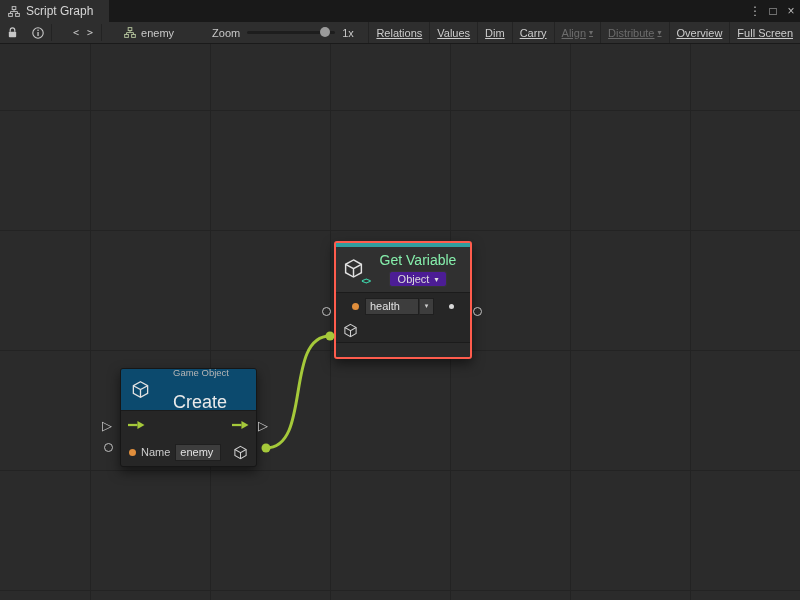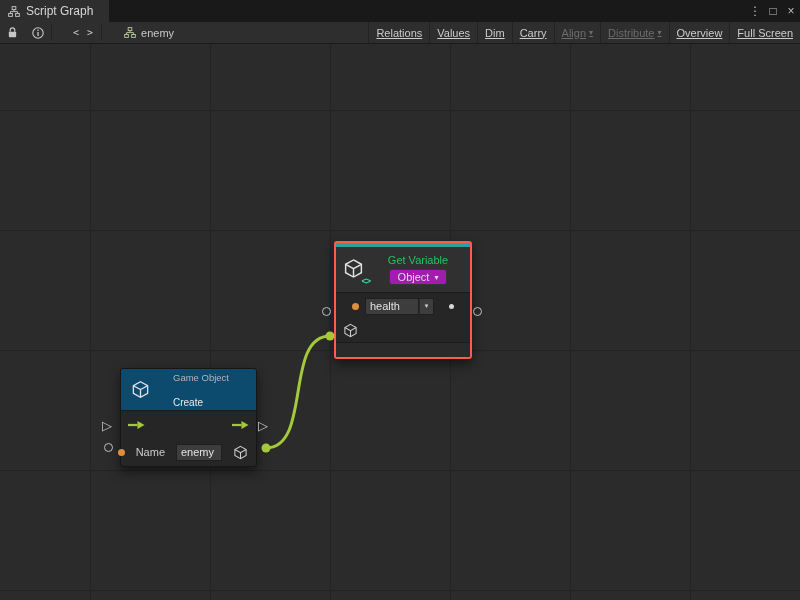--- a/index.html
+++ b/index.html
@@ -43,39 +43,39 @@
   .node { position:absolute; z-index:2; background:#262626; border-radius:3px; box-shadow:0 5px 12px rgba(0,0,0,.5); }
 
   
   #node-getvar { left:334px; top:197px; width:138px; border:2px solid var(--selection-red,#ff5c4d); }
   .accent { height:4px; background:var(--accent-teal,#2f9e9e); }
   .gv-header { height:46px; background:#303030; border-bottom:1px solid #1b1b1b; display:flex; align-items:center; gap:4px; padding:2px 6px; }
   .gv-icon { position:relative; width:26px; height:26px; color:#e2e2e2; }
   .gv-icon svg { position:absolute; left:1px; top:1px; }
   .lt-gt { position:absolute; right:-2px; bottom:-3px; color:var(--icon-teal,#3fd6ac); font-size:9px; font-weight:bold; letter-spacing:-1px; }
   .gv-col { flex:1; display:flex; flex-direction:column; align-items:center; gap:3px; }
-  .gv-title { font-size:11px; color:#22c55e; }
-  .chip { display:inline-flex; align-items:center; gap:5px; background:#a21caf; border:1px solid #353535; border-radius:3px; padding:1px 8px; font-size:11px; color:#dddddd; }
+  .gv-title { font-size:14px; color:#86efac; }
+  .chip { display:inline-flex; align-items:center; gap:5px; background:#4c1d95; border:1px solid #353535; border-radius:3px; padding:1px 8px; font-size:11px; color:#dddddd; }
   .gv-row1 { height:26px; display:flex; align-items:center; gap:6px; padding:0 16px; }
   .gv-row2 { height:23px; display:flex; align-items:center; padding:0 7px; color:#c9c9c9; }
   .gv-footer { height:15px; border-top:1px solid #1b1b1b; background:#2a2a2a; border-radius:0 0 2px 2px; }
   .pdot { width:7px; height:7px; border-radius:50%; background:var(--port-orange,#e08e3c); flex:0 0 7px; }
   .outdot { margin-left:auto; width:5px; height:5px; border-radius:50%; background:#d8d8d8; }
   .field-group { display:flex; height:17px; }
   .field { background:#3d3d3d; border:1px solid #1f1f1f; color:#e2e2e2; font-size:11px; padding:0 4px; height:17px; font-family:"Liberation Sans", sans-serif; }
   .fdd { width:15px; background:#3d3d3d; border:1px solid #1f1f1f; border-left:1px solid #2c2c2c; display:flex; align-items:center; justify-content:center; font-size:7px; color:#cfcfcf; }
 
   
   #node-create { left:120px; top:324px; width:137px; border:1px solid #161616; }
   .cr-header { height:42px; background:#0c4a6e; border-bottom:1px solid #1b1b1b; display:flex; align-items:center; gap:23px; padding:0 10px; color:#e2e2e2; border-radius:2px 2px 0 0; }
   .cr-col { display:flex; flex-direction:column; gap:2px; }
   .cr-cat { font-size:9.5px; color:#b5b5b5; }
-  .cr-title { font-size:10px; color:#eaeaea;margin-top:12px; }
+  .cr-title { font-size:18px; color:#eaeaea;margin-top:12px; }
   .cr-row1 { height:27px; display:flex; align-items:center; justify-content:space-between; padding:0 7px; }
-  .cr-row2 { height:28px; display:flex; align-items:center; gap:11px; padding:0 8px;justify-content:flex-end; }
+  .cr-row2 { height:28px; display:flex; align-items:center; gap:5px; padding:0 8px; }
   .cr-label { font-size:11px; color:#cccccc; }
   .flow-arrow { color:var(--wire-green,#a5c93a); }
   .node-cube { color:#cfcfcf; }
   .cr-cube-right { margin-left:auto; color:#cfcfcf; }
 
   
   .port-circle { position:absolute; z-index:2; width:9px; height:9px; border:1px solid #bfbfbf; border-radius:50%; background:transparent; }
   .port-tri { position:absolute; z-index:2; font-size:13px; line-height:13px; color:#c8c8c8; }
 </style>
 </head>
@@ -143,20 +143,27 @@
 
     <div class="breadcrumb">
       <span style="color:#b9c9a0;display:flex;">
         <svg viewBox="0 0 13 12" width="12" height="11">
             <use href="#graphicon-def"></use>
           </svg>
       </span>
       <span>enemy</span>
     </div>
 
+    <div class="zoom-wrap">
+      <span>Zoom</span>
+      <div class="slider">
+        <div class="knob"></div>
+      </div>
+      <span>1x</span>
+    </div>
 
     <div class="tb-group">
       <div class="tb">
           <span>Relations</span>
         </div>
       <div class="tb">
           <span>Values</span>
         </div>
       <div class="tb">
           <span>Dim</span>

